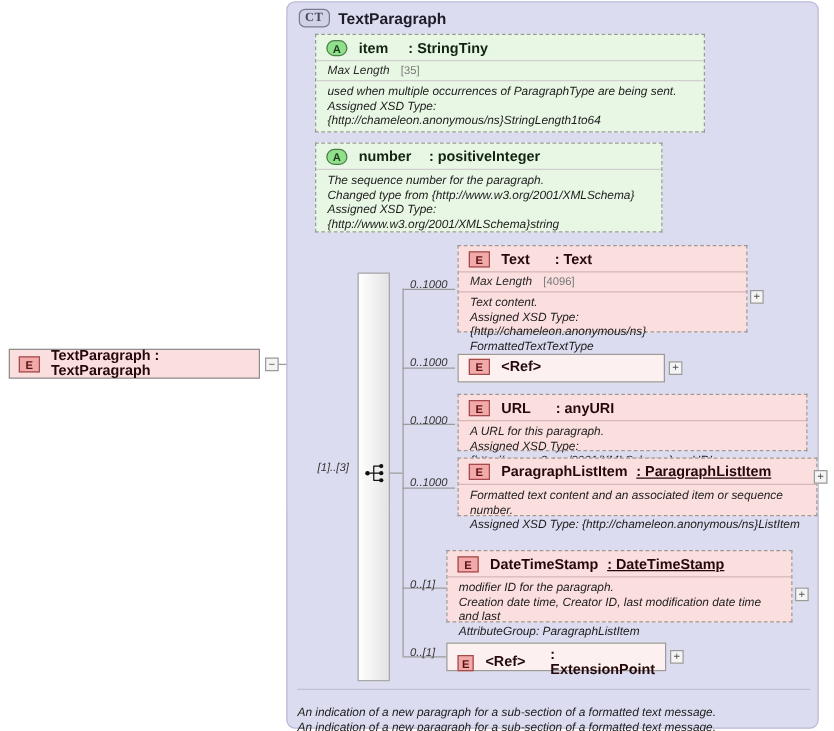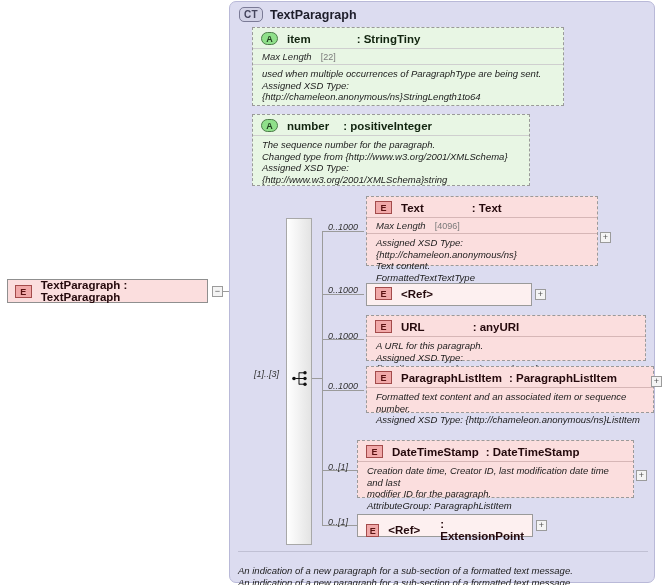--- a/index.html
+++ b/index.html
@@ -44,20 +44,21 @@
     display: inline-block;
     font-size: 10px;
     font-weight: bold;
     color: #44445c;
     background: #d2d2e6;
     border: 1px solid #7a7a96;
     border-radius: 5px;
     padding: 1px 4px 1px 4px;
     line-height: 11px;
     letter-spacing: .3px;
+    font-family: Liberation Serif, serif;
   }
   .ct-title {
     font-size: 12.5px;
     font-weight: bold;
     color: #1d1d2a;
   }
 
   
   .attr-box {
     position: absolute;
@@ -87,21 +88,21 @@
   }
   .attr-name {
     font-size: 11.5px;
     font-weight: bold;
     color: #11240f;
   }
   .attr-sep {
     font-size: 11.5px;
     font-weight: bold;
     color: #11240f;
-    margin-left: 46px;
+    margin-left: 16px;
   }
   .attr-name.narrow + .attr-sep { margin-left: 14px; }
   .facet-row {
     border-top: 1px solid #cfcfcf;
     padding: 2px 8px 2px 9px;
     font-size: 9.5px;
     font-style: italic;
     color: #2a2a2a;
   }
   .facet-row .fv {
@@ -152,23 +153,23 @@
   .el-name {
     font-size: 11.5px;
     font-weight: bold;
     color: #24090c;
   }
   .el-type {
     font-size: 11.5px;
     font-weight: bold;
     color: #24090c;
   }
-  .gap-wide { margin-left: 48px; }
+  .gap-wide { margin-left: 20px; }
   .gap-med  { margin-left: 20px; }
-  .gap-sm   { margin-left: 7px; }
+  .gap-sm   { margin-left: 7px; text-decoration: underline; }
 
   .el-box .facet-row, .el-box .annot { border-top-color: #d6b6b6; }
 
   
   .toggle {
     position: absolute;
     width: 11px;
     height: 11px;
     background: #f4f4f4;
     border: 1px solid #9b9b9b;
@@ -270,21 +271,21 @@
   <div class="attr-box" style="left:252px; top:27px; width:312px; height:79px;">
     <div class="attr-head">
       <span class="icon-a">A</span>
       <span class="attr-name">item</span>
       <span class="attr-sep">
         <span>:</span>
         <span>StringTiny</span>
       </span>
     </div>
     <div class="facet-row">
-      <span>Max Length</span><span class="fv">[22]</span>
+      <span>Max Length</span><span class="fv">[35]</span>
     </div>
     <div class="annot">
       <div>used when multiple occurrences of ParagraphType are being sent.</div>
       <div>Assigned XSD Type: {http://chameleon.anonymous/ns}StringLength1to64</div>
     </div>
   </div>
 
   <div class="attr-box" style="left:252px; top:114px; width:278px; height:72px;">
     <div class="attr-head">
       <span class="icon-a">A</span>
@@ -332,22 +333,22 @@
       <span class="el-name">Text</span>
       <span class="el-type gap-wide">
         <span>:</span>
         <span>Text</span>
       </span>
     </div>
     <div class="facet-row">
       <span>Max Length</span><span class="fv">[4096]</span>
     </div>
     <div class="annot">
+      <div>Text content.</div>
       <div>Assigned XSD Type: {http://chameleon.anonymous/ns}</div>
-      <div>Text content.</div>
       <div>FormattedTextTextType</div>
     </div>
   </div>
   <div class="toggle" style="left:600px; top:232px;">+</div>
 
   <div class="card" style="left:328px; top:285px;">0..1000</div>
   <div class="el-box solid" style="left:366px; top:283px; width:166px; height:23px;">
     <div class="el-head" style="padding-top:3px;">
       <span class="icon-e">E</span>
       <span class="el-name">&lt;Ref&gt;</span>
@@ -392,22 +393,22 @@
   <div class="el-box" style="left:357px; top:440px; width:277px; height:58px;">
     <div class="el-head">
       <span class="icon-e">E</span>
       <span class="el-name">DateTimeStamp</span>
       <span class="el-type gap-sm">
         <span>:</span>
         <span>DateTimeStamp</span>
       </span>
     </div>
     <div class="annot">
+      <div>modifier ID for the paragraph.</div>
       <div>Creation date time, Creator ID, last modification date time and last</div>
-      <div>modifier ID for the paragraph.</div>
       <div>AttributeGroup: ParagraphListItem</div>
     </div>
   </div>
   <div class="toggle" style="left:636px; top:470px;">+</div>
 
   <div class="card" style="left:328px; top:517px;">0..[1]</div>
   <div class="el-box solid" style="left:357px; top:514px; width:176px; height:23px;">
     <div class="el-head" style="padding-top:3px;">
       <span class="icon-e">E</span>
       <span class="el-name">&lt;Ref&gt;</span>

